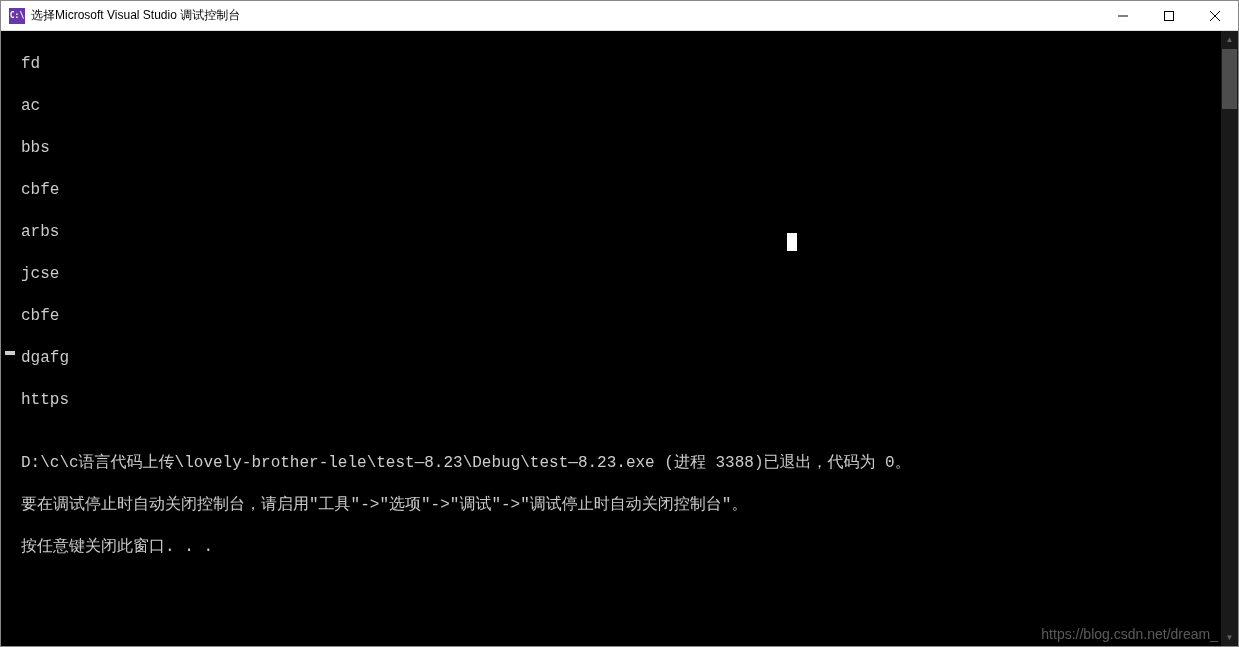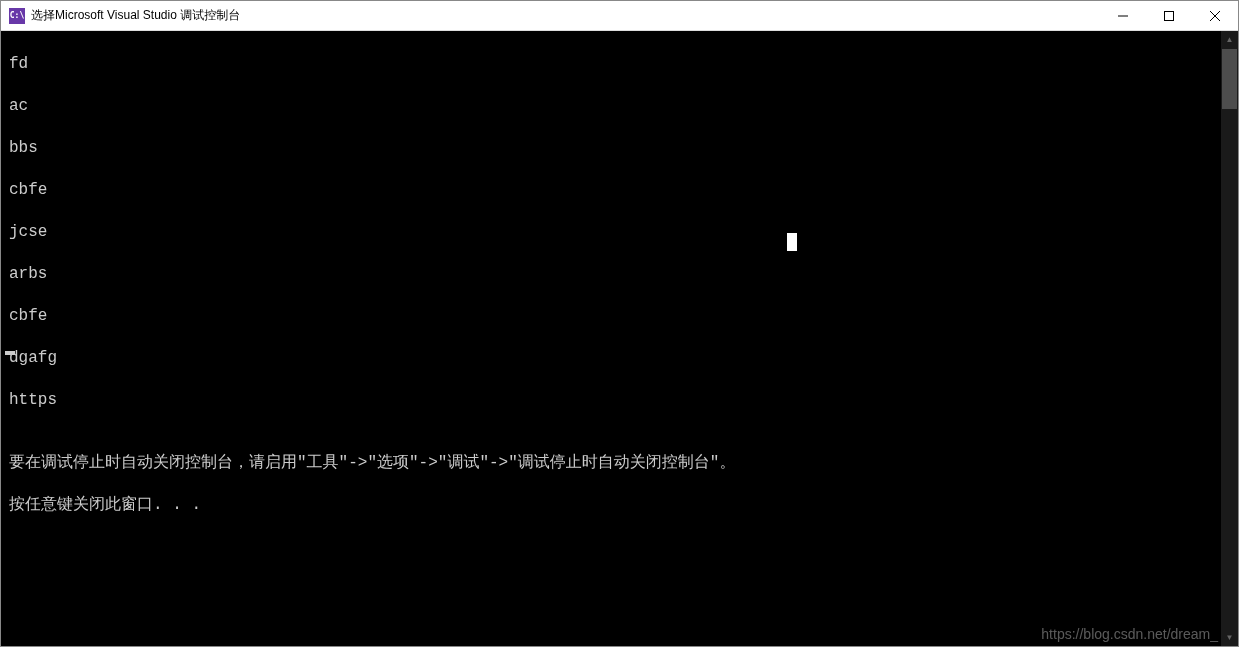--- a/index.html
+++ b/index.html
@@ -71,21 +71,21 @@
     }
     .console-area {
       flex: 1;
       background: #000000;
       position: relative;
       overflow: hidden;
       display: flex;
     }
     .console-content {
       flex: 1;
-      padding: 2px 8px;
+      padding: 2px 20px;
       font-family: "NSimSun", "SimSun", Consolas, "Courier New", monospace;
       font-size: 16px;
       line-height: 21px;
       color: #cccccc;
       white-space: pre;
       position: relative;
     }
     .console-line {
       display: block;
     }
@@ -169,26 +169,27 @@
       </div>
     </div>
   </div>
 
   <div class="console-area">
     <div class="console-content">
 <span class="console-line">fd</span>
 <span class="console-line">ac</span>
 <span class="console-line">bbs</span>
 <span class="console-line">cbfe</span>
+<span class="console-line">arbs</span>
 <span class="console-line">jcse</span>
-<span class="console-line">arbs</span>
 <span class="console-line">cbfe</span>
 <span class="console-line">dgafg</span>
 <span class="console-line">https</span>
 <span class="console-line"></span>
+<span class="console-line">D:\c\c语言代码上传\lovely-brother-lele\test—8.23\Debug\test—8.23.exe (进程 3388)已退出，代码为 0。</span>
 <span class="console-line">要在调试停止时自动关闭控制台，请启用"工具"-&gt;"选项"-&gt;"调试"-&gt;"调试停止时自动关闭控制台"。</span>
 <span class="console-line">按任意键关闭此窗口. . .</span>
       <span class="text-cursor"></span>
       <span class="bottom-cursor"></span>
     </div>
     <div class="scrollbar">
       <div class="scroll-arrow up">▲</div>
       <div class="scroll-thumb"></div>
       <div class="scroll-arrow down">▼</div>
     </div>

